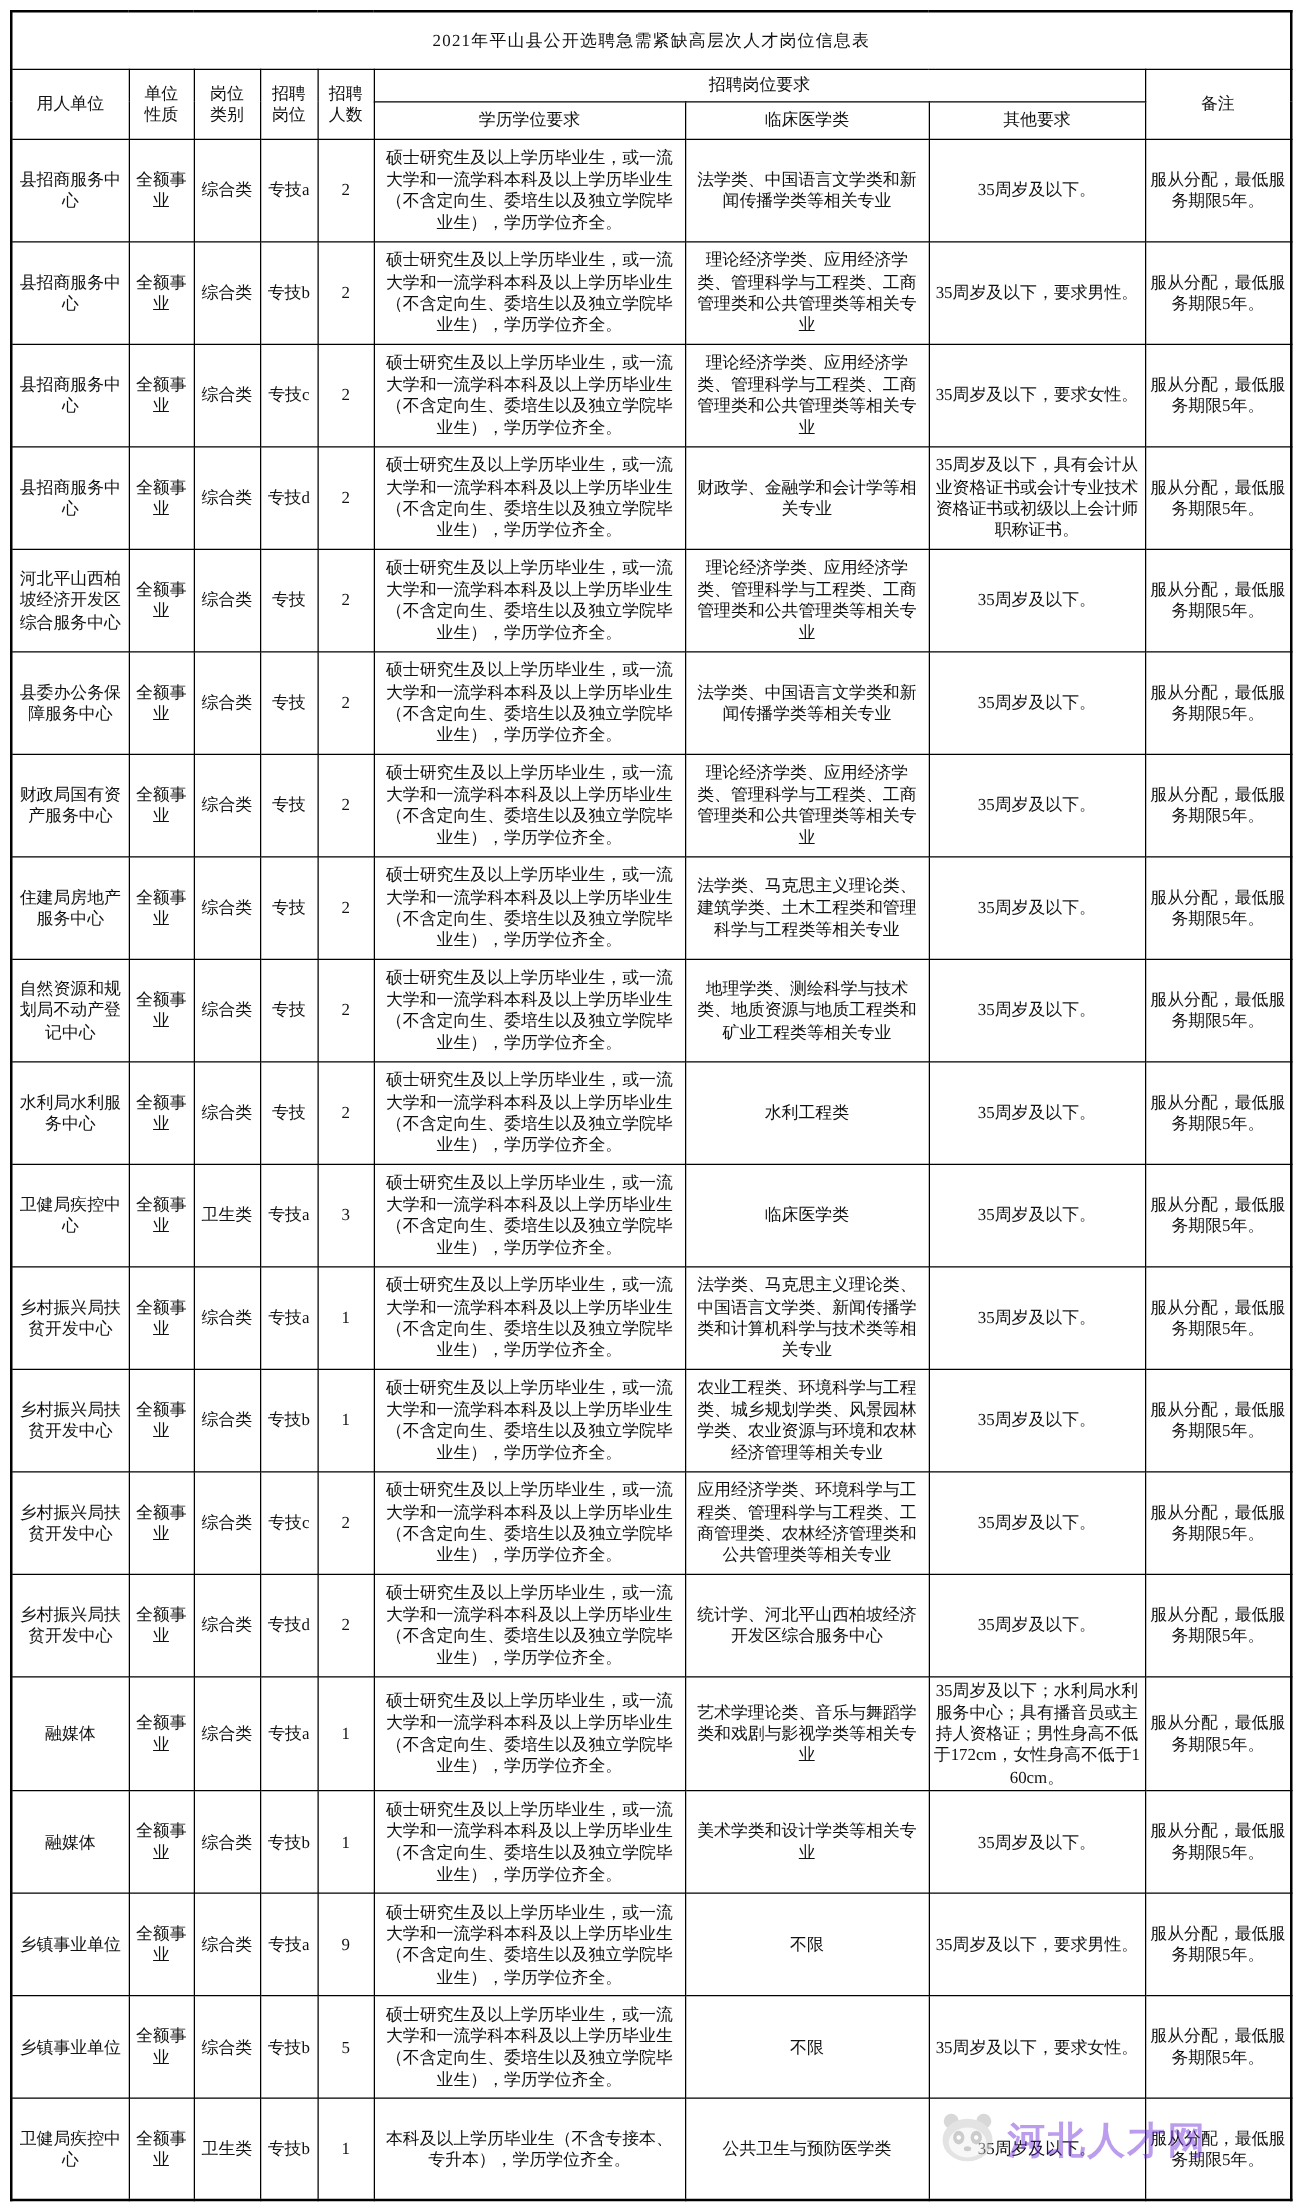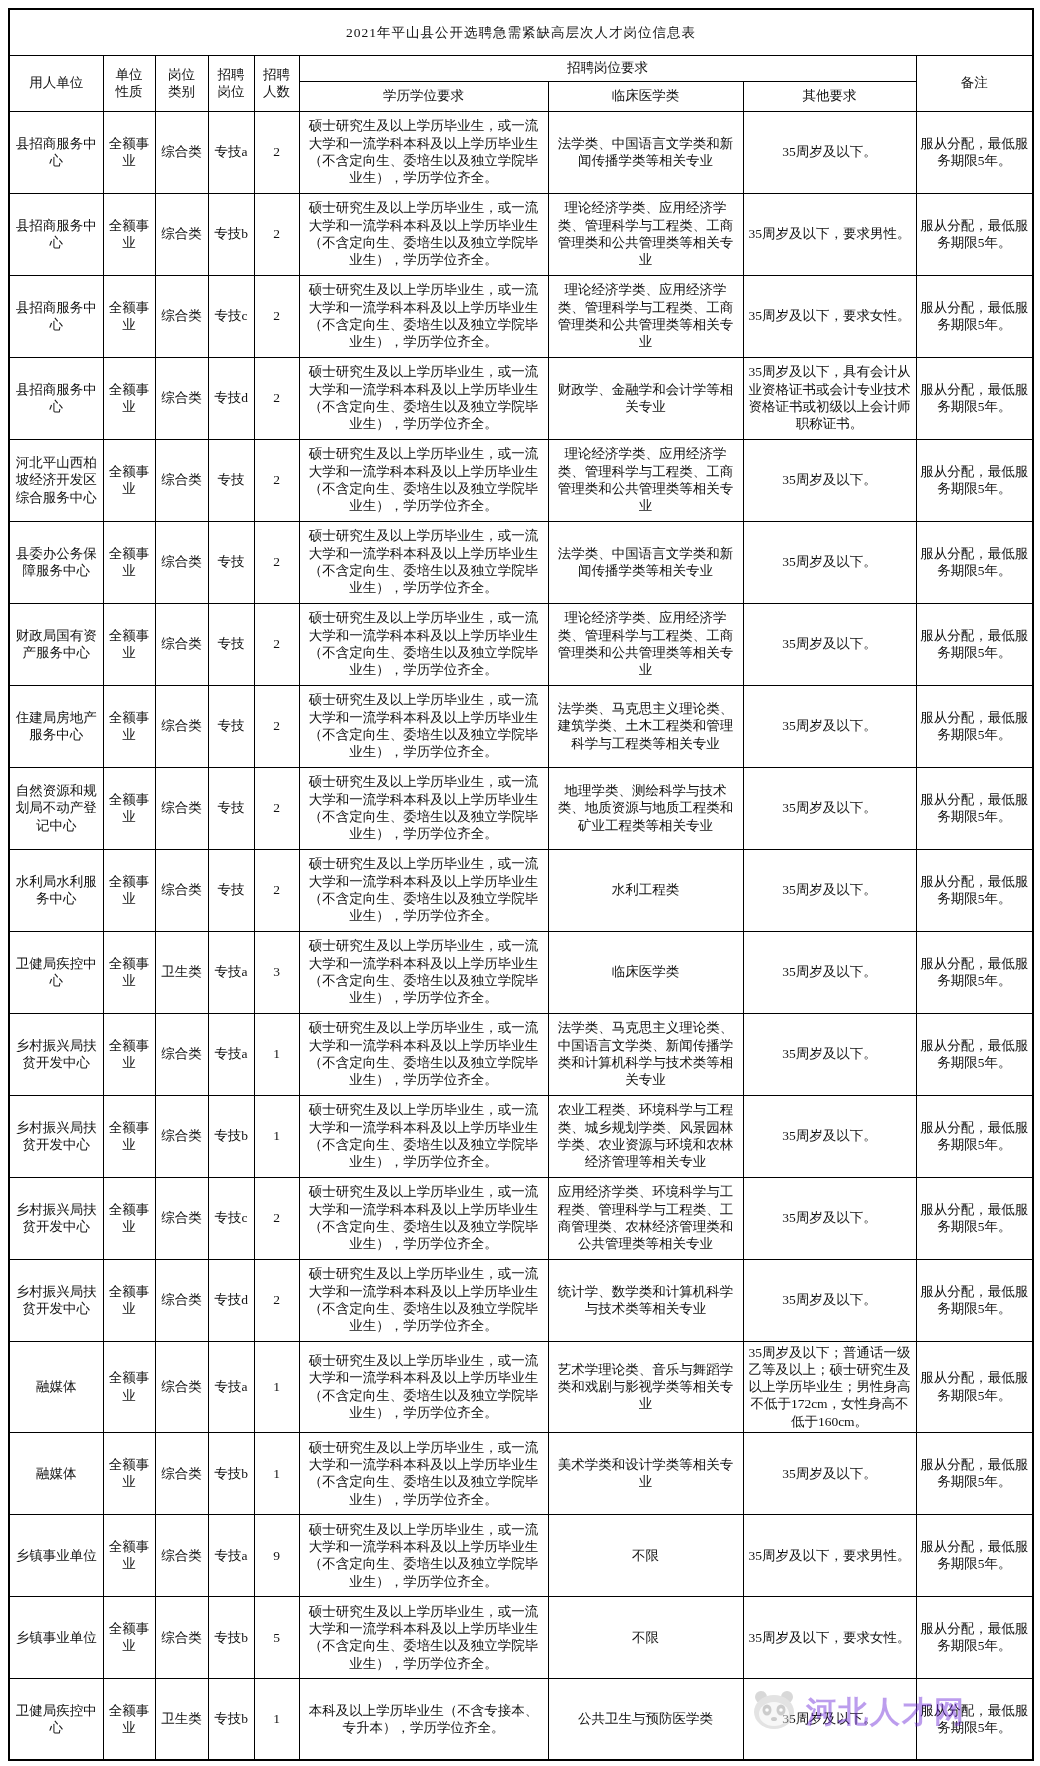--- a/index.html
+++ b/index.html
@@ -254,33 +254,33 @@
     <td class="c-other">35周岁及以下。</td>
     <td class="c-note">服从分配，最低服务期限5年。</td>
   </tr>
         <tr class="data-row">
     <td class="c-unit">乡村振兴局扶贫开发中心</td>
     <td class="c-nature">全额事业</td>
     <td class="c-category">综合类</td>
     <td class="c-post">专技d</td>
     <td class="c-count">2</td>
     <td class="c-edu">硕士研究生及以上学历毕业生，或一流大学和一流学科本科及以上学历毕业生（不含定向生、委培生以及独立学院毕业生），学历学位齐全。</td>
-    <td class="c-major">统计学、数学类和计算机科学与技术类等相关专业</td>
+    <td class="c-major">统计学、河北平山西柏坡经济开发区综合服务中心</td>
     <td class="c-other">35周岁及以下。</td>
     <td class="c-note">服从分配，最低服务期限5年。</td>
   </tr>
         <tr class="data-row">
     <td class="c-unit">融媒体</td>
     <td class="c-nature">全额事业</td>
     <td class="c-category">综合类</td>
     <td class="c-post">专技a</td>
     <td class="c-count">1</td>
     <td class="c-edu">硕士研究生及以上学历毕业生，或一流大学和一流学科本科及以上学历毕业生（不含定向生、委培生以及独立学院毕业生），学历学位齐全。</td>
     <td class="c-major">艺术学理论类、音乐与舞蹈学类和戏剧与影视学类等相关专业</td>
-    <td class="c-other">35周岁及以下；普通话一级乙等及以上；硕士研究生及以上学历毕业生；男性身高不低于172cm，女性身高不低于160cm。</td>
+    <td class="c-other">35周岁及以下；水利局水利服务中心；具有播音员或主持人资格证；男性身高不低于172cm，女性身高不低于160cm。</td>
     <td class="c-note">服从分配，最低服务期限5年。</td>
   </tr>
         <tr class="data-row">
     <td class="c-unit">融媒体</td>
     <td class="c-nature">全额事业</td>
     <td class="c-category">综合类</td>
     <td class="c-post">专技b</td>
     <td class="c-count">1</td>
     <td class="c-edu">硕士研究生及以上学历毕业生，或一流大学和一流学科本科及以上学历毕业生（不含定向生、委培生以及独立学院毕业生），学历学位齐全。</td>
     <td class="c-major">美术学类和设计学类等相关专业</td>

